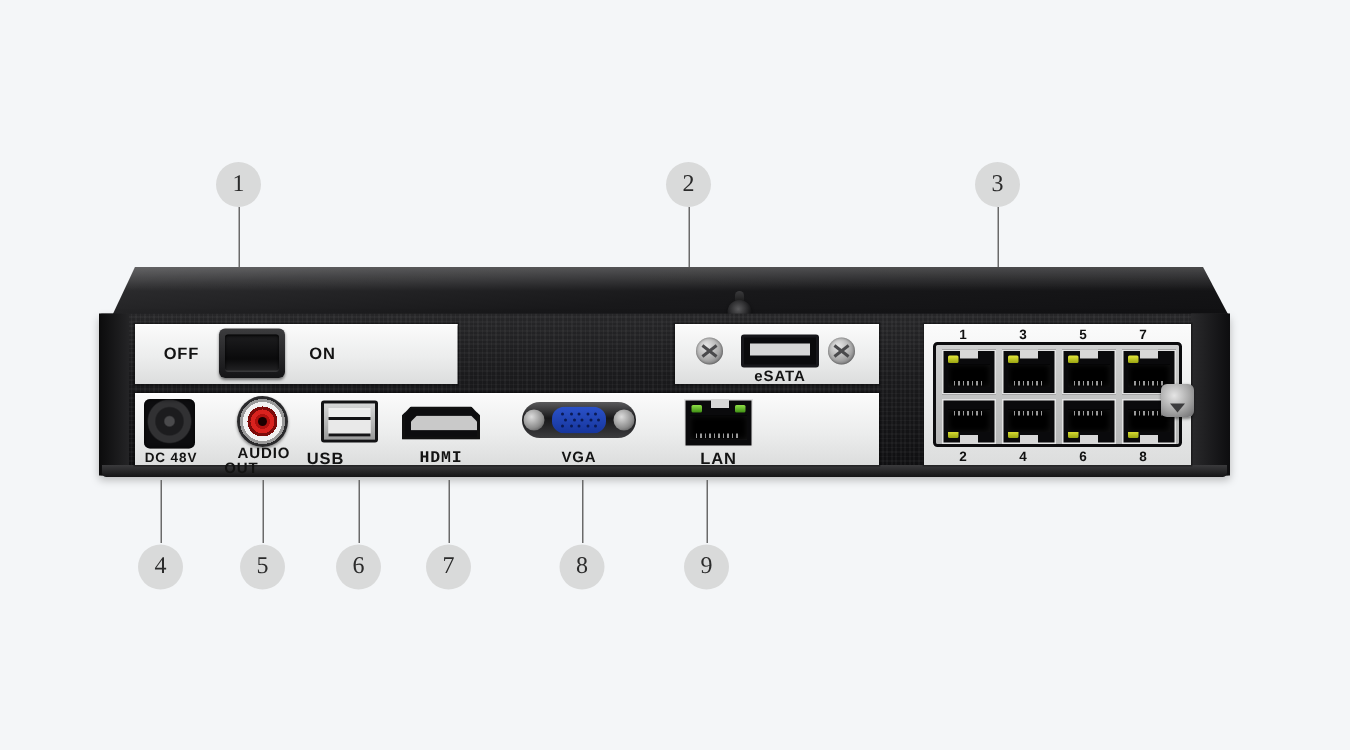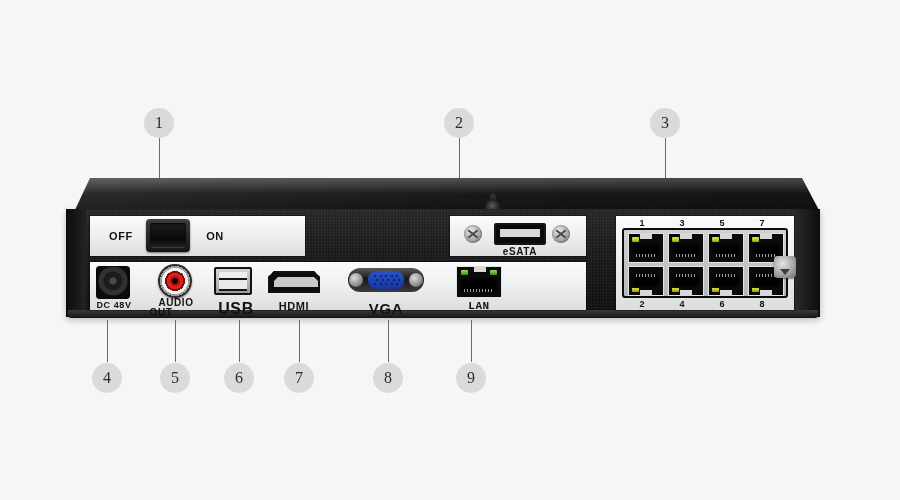--- a/index.html
+++ b/index.html
@@ -337,26 +337,26 @@
     <div id="rca">
       <div id="rca-center"></div>
     </div>
     <div class="label" style="left:87px;top:120px;width:58px;font-size:10px;line-height:10px;">AUDIO</div>
     <div class="label" style="left:72px;top:130px;width:58px;font-size:10px;line-height:10px;">OUT</div>
 
     <div id="usb">
       <div id="usb-inner"></div>
       <div id="usb-bar"></div>
     </div>
-    <div class="label" style="left:148px;top:122px;width:56px;font-size:16px;">USB</div>
+    <div class="label" style="left:129px;top:122px;width:56px;font-size:11px;">USB</div>
 
     <div id="hdmi">
       <div id="hdmi-inner"></div>
     </div>
-    <div class="label" style="left:206px;top:122px;width:56px;font-size:11px;">HDMI</div>
+    <div class="label" style="left:206px;top:122px;width:56px;font-size:11px;font-family:Liberation Mono, monospace;">HDMI</div>
 
     <div id="vga">
       <div id="vga-shell"></div>
       <div class="vga-screw" style="left:1px;"></div>
       <div class="vga-screw" style="left:61px;"></div>
       <div id="vga-blue">
           <div class="vga-pin" style="left: 6px; top: 4px;"></div>
           <div class="vga-pin" style="left: 11.5px; top: 4px;"></div>
           <div class="vga-pin" style="left: 17px; top: 4px;"></div>
           <div class="vga-pin" style="left: 22.5px; top: 4px;"></div>
@@ -366,30 +366,30 @@
           <div class="vga-pin" style="left: 19px; top: 8px;"></div>
           <div class="vga-pin" style="left: 24.5px; top: 8px;"></div>
           <div class="vga-pin" style="left: 30px; top: 8px;"></div>
           <div class="vga-pin" style="left: 6px; top: 12px;"></div>
           <div class="vga-pin" style="left: 11.5px; top: 12px;"></div>
           <div class="vga-pin" style="left: 17px; top: 12px;"></div>
           <div class="vga-pin" style="left: 22.5px; top: 12px;"></div>
           <div class="vga-pin" style="left: 28px; top: 12px;"></div>
         </div>
     </div>
-    <div class="label" style="left:298px;top:122px;width:56px;font-size:15px;">VGA</div>
+    <div class="label" style="left:298px;top:122px;width:56px;font-size:10px;">VGA</div>
 
     <div class="rj45" id="lan-port" style="left:396px;top:88px;width:46px;height:32px;">
       <div class="tab" style="left:17px;top:-1px;"></div>
       <div class="led" style="left:4px;top:3px;background:linear-gradient(180deg,#8fe048,#3f8f14);"></div>
       <div class="led" style="left:33px;top:3px;background:linear-gradient(180deg,#8fe048,#3f8f14);"></div>
       <div class="cav" style="top:10px;height:16px;"></div>
       <div class="pins" style="top:22px;"></div>
     </div>
-    <div class="label" style="left:390px;top:122px;width:58px;font-size:11px;font-family:Liberation Mono, monospace;">LAN</div>
+    <div class="label" style="left:390px;top:122px;width:58px;font-size:11px;">LAN</div>
 
     <div class="plate" id="plate-poe"></div>
 
     <div class="port-num" style="left:574px;top:40px;">1</div>
     <div class="port-num" style="left:614px;top:40px;">3</div>
     <div class="port-num" style="left:654px;top:40px;">5</div>
     <div class="port-num" style="left:694px;top:40px;">7</div>
 
     <div id="poe-block">
 

